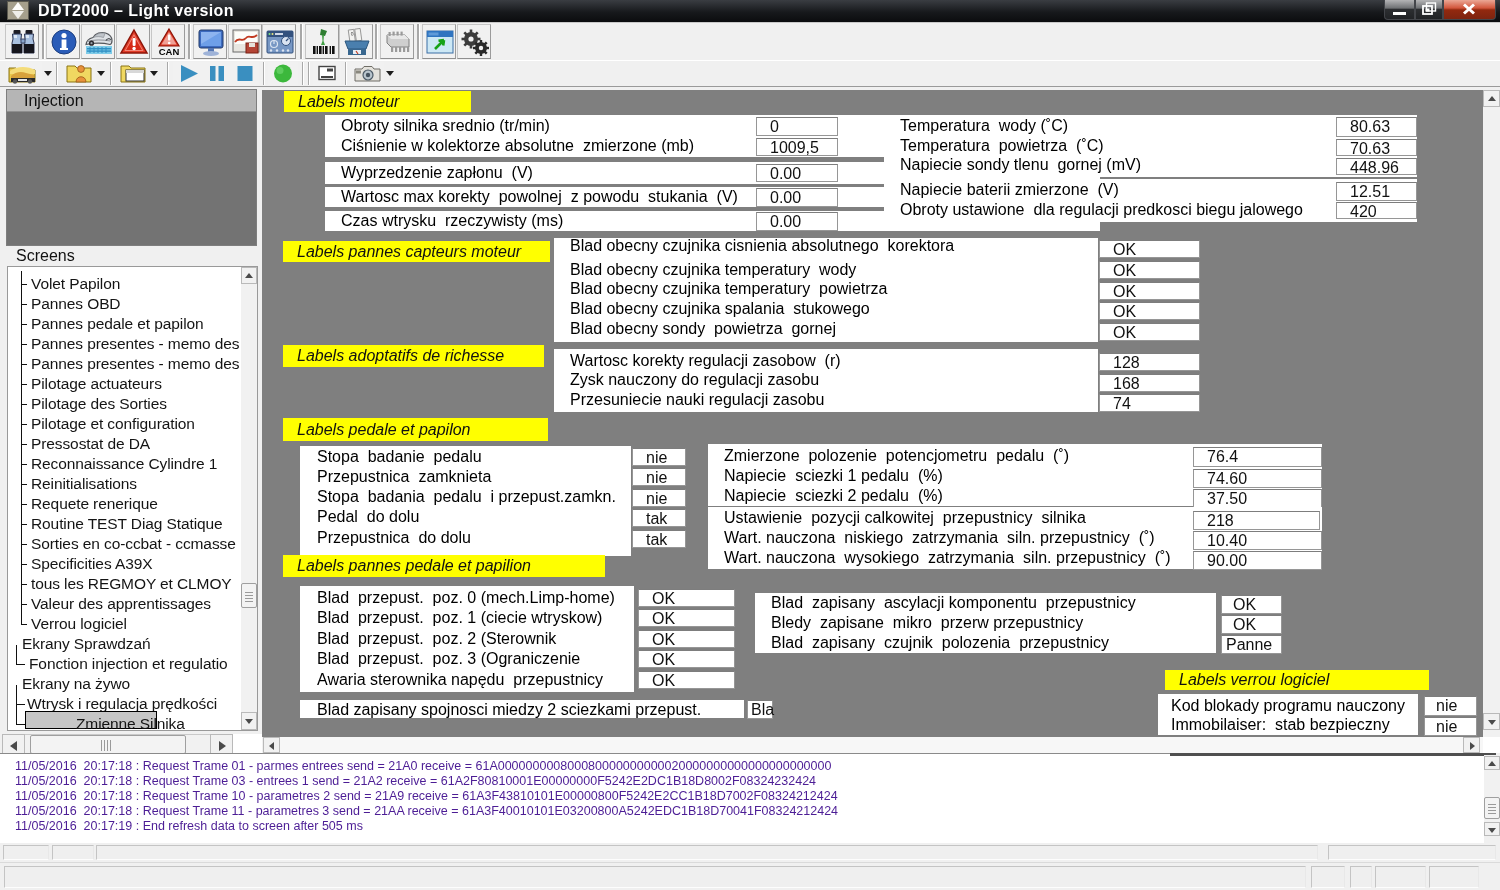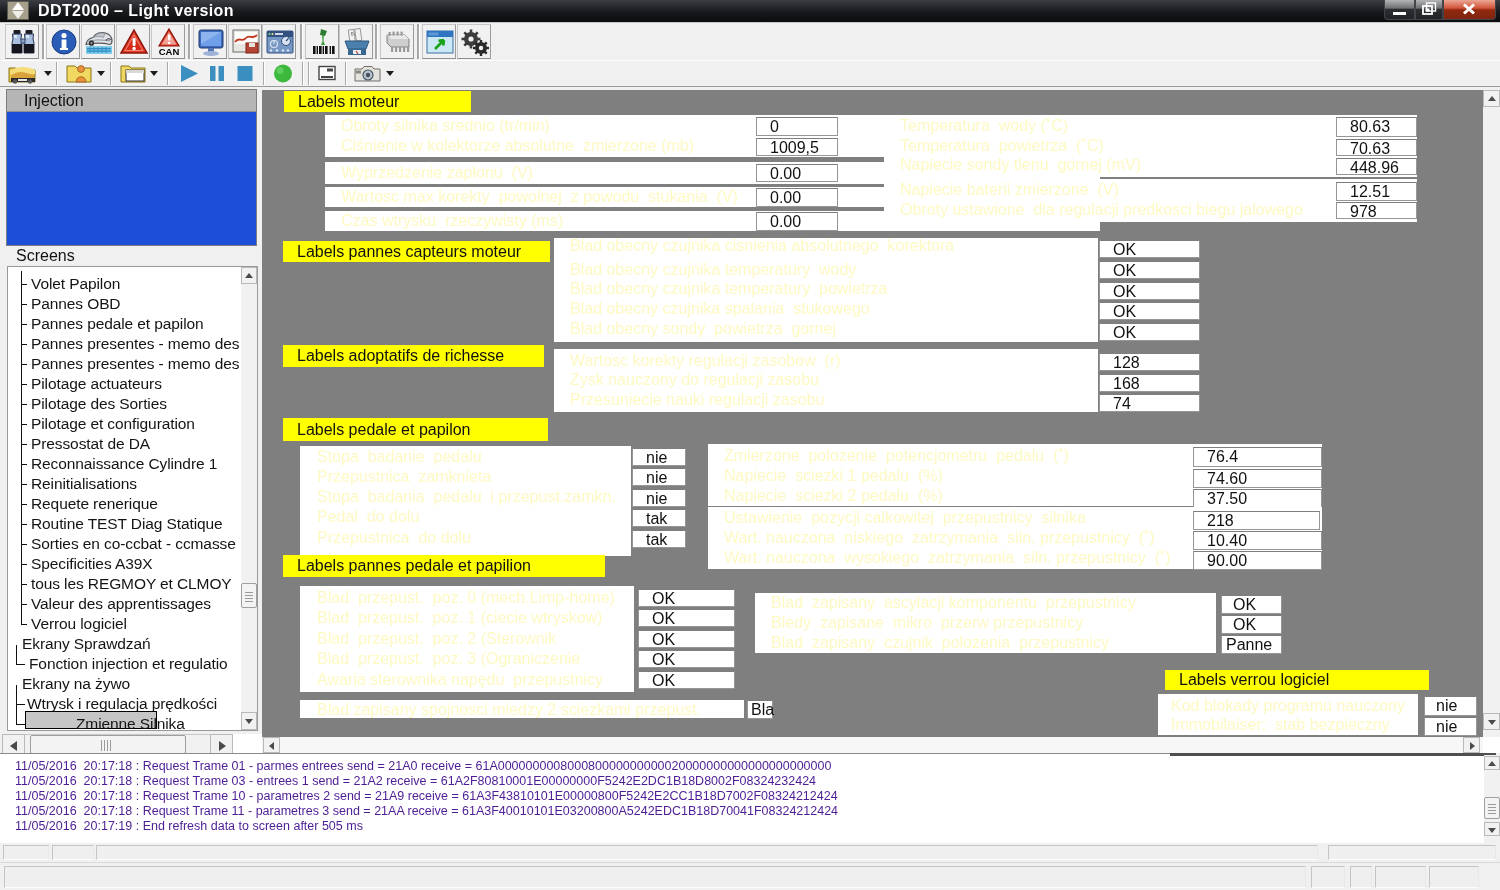--- a/index.html
+++ b/index.html
@@ -19,42 +19,42 @@
   #tb2{left:0;top:60px;width:1500px;height:26px;background:#f0f0f0;border-top:1px solid #ffffff;box-sizing:border-box;}
   .tbtn{position:absolute;top:24px;width:34px;height:35px;background:#f1f1f1;border:1px solid #c6c6c6;border-right-color:#9b9b9b;border-bottom-color:#8f8f8f;box-sizing:border-box;}
   .tbtn svg{position:absolute;left:2px;top:2px;}
   .tsep{position:absolute;top:24px;width:2px;height:35px;background:#a8a8a8;border-right:1px solid #fff;}
   .t2btn{position:absolute;top:62px;height:23px;background:#f1f1f1;}
   .t2sep{position:absolute;top:62px;width:1px;height:23px;background:#a8a8a8;border-right:1px solid #fff;}
   .darr{position:absolute;width:0;height:0;border-left:4px solid transparent;border-right:4px solid transparent;border-top:5px solid #1c1c1c;}
   #divider{left:0;top:86px;width:1500px;height:4px;background:#f0f0f0;border-top:1px solid #9a9a9a;box-sizing:border-box;}
   
   #leftpanel{left:0;top:90px;width:262px;height:665px;background:#f0f0f0;}
-  #injpanel{position:absolute;left:6px;top:-1px;width:251px;height:157px;border:1px solid #7e7e7e;background:#1d4ed8;box-sizing:border-box;}
+  #injpanel{position:absolute;left:6px;top:-1px;width:251px;height:157px;border:1px solid #7e7e7e;background:#737373;box-sizing:border-box;}
   #injhead{position:absolute;left:0;top:0;width:100%;height:22px;background:#b5b5b5;border-bottom:1px solid #8f8f8f;box-sizing:border-box;}
   #injhead span{margin-left:17px;font-size:16px;color:#111;line-height:22px;}
   #screenslbl{position:absolute;left:16px;top:157px;font-size:16px;color:#111;}
   #treebox{position:absolute;left:7px;top:176px;width:251px;height:465px;background:#fff;border:1px solid #999;box-sizing:border-box;}
   .titem{position:absolute;left:23px;font-size:15.5px;letter-spacing:-0.1px;color:#141414;white-space:pre;}
   .titem0{position:absolute;left:14px;font-size:15.5px;letter-spacing:-0.1px;color:#141414;white-space:pre;}
   
   .sb{position:absolute;background:#f1f1f1;}
   .sbbtn{position:absolute;background:#f1f1f1;border:1px solid #b9b9b9;box-sizing:border-box;}
   .sbthumb{position:absolute;background:#f3f3f3;border:1px solid #9f9f9f;border-radius:2px;box-sizing:border-box;}
   .grip{position:absolute;left:3px;right:3px;height:1px;background:#9a9a9a;}
   .uarr{position:absolute;width:0;height:0;border-left:4px solid transparent;border-right:4px solid transparent;border-bottom:5px solid #4a4a4a;}
   .dnarr{position:absolute;width:0;height:0;border-left:4px solid transparent;border-right:4px solid transparent;border-top:5px solid #4a4a4a;}
   .larr{position:absolute;width:0;height:0;border-top:4px solid transparent;border-bottom:4px solid transparent;border-right:5px solid #4a4a4a;}
   .rarr{position:absolute;width:0;height:0;border-top:4px solid transparent;border-bottom:4px solid transparent;border-left:5px solid #4a4a4a;}
   
   #main{left:262px;top:90px;width:1221px;height:647px;background:#7f7f7f;overflow:hidden;}
   .yl{position:absolute;background:#ffff00;color:#111;font-size:16px;}
-  .yl span{margin-left:14px;}
+  .yl span{margin-left:14px;font-style:italic;}
   .band{position:absolute;background:#fff;}
-  .rw{position:absolute;font-size:16px;color:#fef9c3;white-space:pre;}
+  .rw{position:absolute;font-size:16px;color:#000000;white-space:pre;}
   .vb{position:absolute;background:#fff;border:1px solid #969696;border-top-color:#7d7d7d;box-sizing:border-box;font-size:16px;color:#111;}
   .vb span{margin-left:13px;}
   
   #log{left:0;top:753px;width:1484px;height:90px;background:#fff;border-top:1px solid #8a8a8a;box-sizing:border-box;}
   .logline{position:absolute;left:15px;font-size:12.5px;color:#4c1d95;white-space:pre;}
   
   #sbar1{left:0;top:843px;width:1500px;height:19px;background:#f0f0f0;}
   #sbar2{left:0;top:862px;width:1500px;height:28px;background:#f0f0f0;border-top:1px solid #dadada;box-sizing:border-box;}
   .spanel{position:absolute;background:#efefef;border:1px solid #c4c4c4;border-bottom-color:#fdfdfd;border-right-color:#e8e8e8;box-sizing:border-box;}
 </style>
@@ -429,21 +429,21 @@
     <div class="rw" style="left:638px;top:27px;">Temperatura  wody (˚C)</div>
     <div class="rw" style="left:638px;top:47px;">Temperatura  powietrza  (˚C)</div>
     <div class="rw" style="left:638px;top:66px;">Napiecie sondy tlenu  gornej (mV)</div>
     <div class="vb" style="left:1074px;top:27px;width:81px;height:20px;"><span>80.63</span></div>
     <div class="vb" style="left:1074px;top:49px;width:81px;height:17px;"><span>70.63</span></div>
     <div class="vb" style="left:1074px;top:68px;width:81px;height:17px;"><span>448.96</span></div>
     <div class="band" style="left:622px;top:89px;width:533px;height:43px;"></div>
     <div class="rw" style="left:638px;top:91px;">Napiecie baterii zmierzone  (V)</div>
     <div class="rw" style="left:638px;top:111px;">Obroty ustawione  dla regulacji predkosci biegu jalowego</div>
     <div class="vb" style="left:1074px;top:92px;width:81px;height:19px;"><span>12.51</span></div>
-    <div class="vb" style="left:1074px;top:112px;width:81px;height:17px;"><span>978</span></div>
+    <div class="vb" style="left:1074px;top:112px;width:81px;height:17px;"><span>420</span></div>
 
     <div class="yl" style="left:21px;top:151px;width:267px;height:21px;line-height:21px;"><span>Labels  pannes  capteurs  moteur</span></div>
     <div class="band" style="left:292px;top:148px;width:544px;height:104px;"></div>
     <div class="rw" style="left:308px;top:147px;">Blad obecny czujnika cisnienia absolutnego  korektora</div>
     <div class="rw" style="left:308px;top:171px;">Blad obecny czujnika temperatury  wody</div>
     <div class="rw" style="left:308px;top:210px;">Blad obecny czujnika spalania  stukowego</div>
     <div class="rw" style="left:308px;top:190px;">Blad obecny czujnika temperatury  powietrza</div>
     <div class="rw" style="left:308px;top:230px;">Blad obecny sondy  powietrza  gornej</div>
     <div class="vb" style="left:837px;top:150px;width:101px;height:18px;"><span>OK</span></div>
     <div class="vb" style="left:837px;top:171px;width:101px;height:18px;"><span>OK</span></div>

